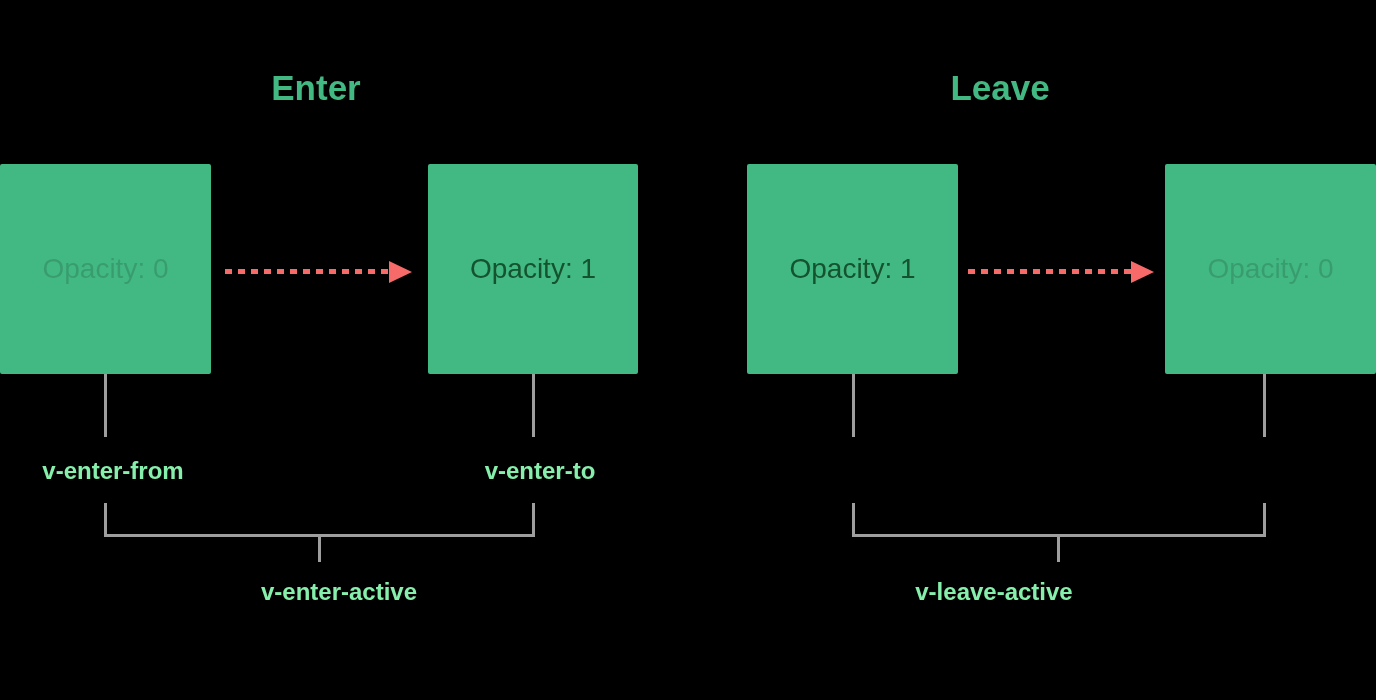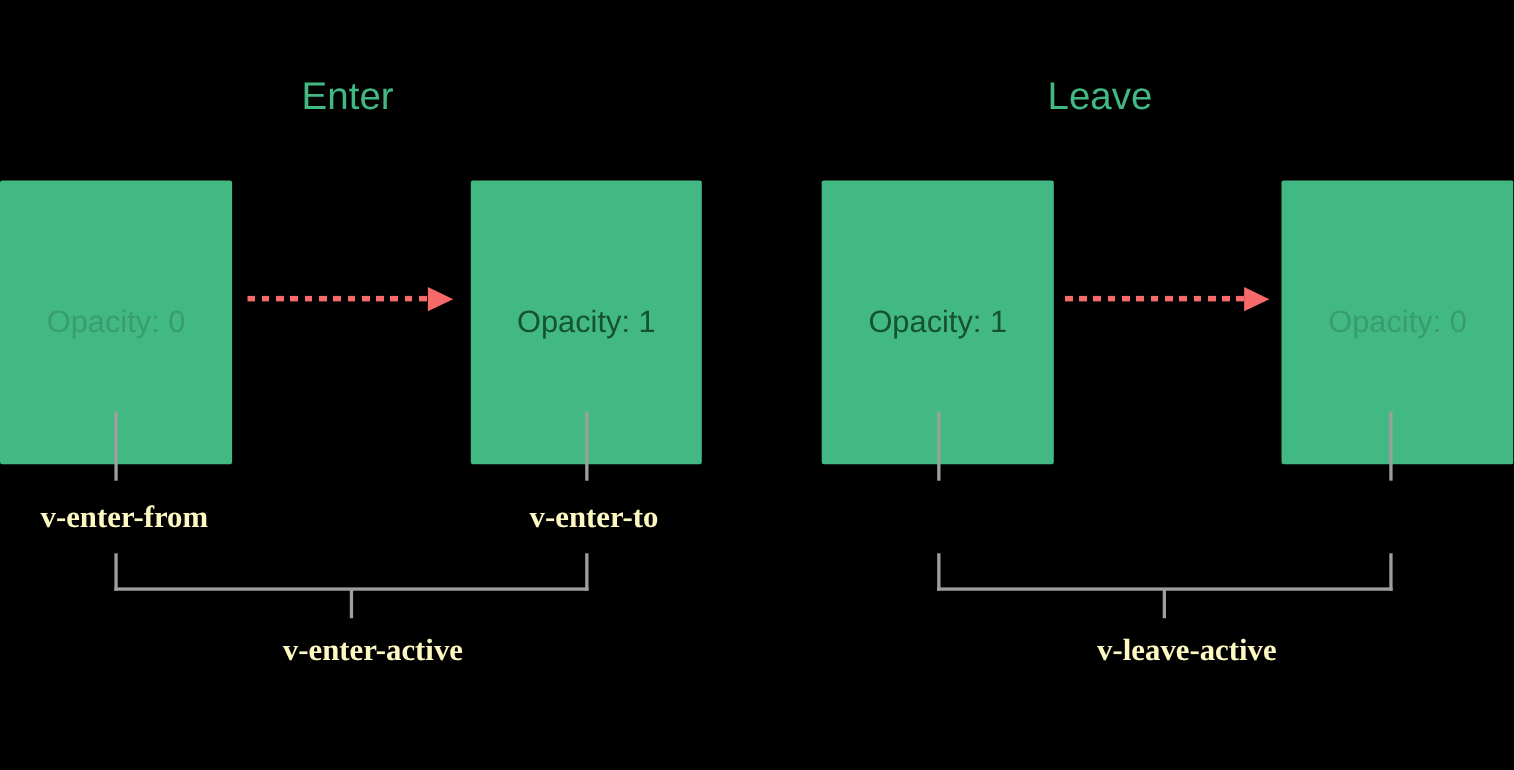--- a/index.html
+++ b/index.html
@@ -14,29 +14,29 @@
     background: #000000;
     overflow: hidden;
     font-family: "Liberation Sans", sans-serif;
   }
   .section-title {
     position: absolute;
     top: 70px;
     transform: translateX(-50%);
     font-size: 35px;
     line-height: 35px;
-    font-weight: 400;
+    font-weight: 700;
     color: #42b883;
     white-space: nowrap;
   }
   .box {
     position: absolute;
     top: 164px;
     width: 210px;
-    height: 258px;
+    height: 210px;
     background: #42b883;
     border-radius: 2px;
     display: flex;
     align-items: center;
     justify-content: center;
   }
   .box-label {
     font-size: 28px;
     line-height: 28px;
     color: #14532d;
@@ -72,25 +72,25 @@
     position: absolute;
     top: 374px;
     width: 3px;
     height: 63px;
     background: #9e9e9e;
   }
   .code-label {
     position: absolute;
     top: 457px;
     transform: translateX(-50%);
-    font-family: Liberation Serif, serif;
+    font-family: Liberation Sans, sans-serif;
     font-weight: 700;
-    font-size: 28px;
+    font-size: 24px;
     line-height: 28px;
-    color: #fef9c3;
+    color: #86efac;
     white-space: nowrap;
   }
   .bracket {
     position: absolute;
     top: 503px;
     height: 34px;
     border-left: 3px solid #9e9e9e;
     border-right: 3px solid #9e9e9e;
     border-bottom: 3px solid #9e9e9e;
     box-sizing: border-box;
@@ -152,15 +152,15 @@
     <span class="box-label faint">Opacity: 0</span>
   </div>
 
   <div class="vline" style="left:851.5px"></div>
   <div class="vline" style="left:1262.5px"></div>
 
 
   <div class="bracket" style="left:851.5px; width:414px"></div>
   <div class="bracket-stub" style="left:1056.5px"></div>
 
-  <div class="code-label active" style="left:1079px">v-leave-active</div>
+  <div class="code-label active" style="left:994px">v-leave-active</div>
 
 </div>
 
 </body></html>

